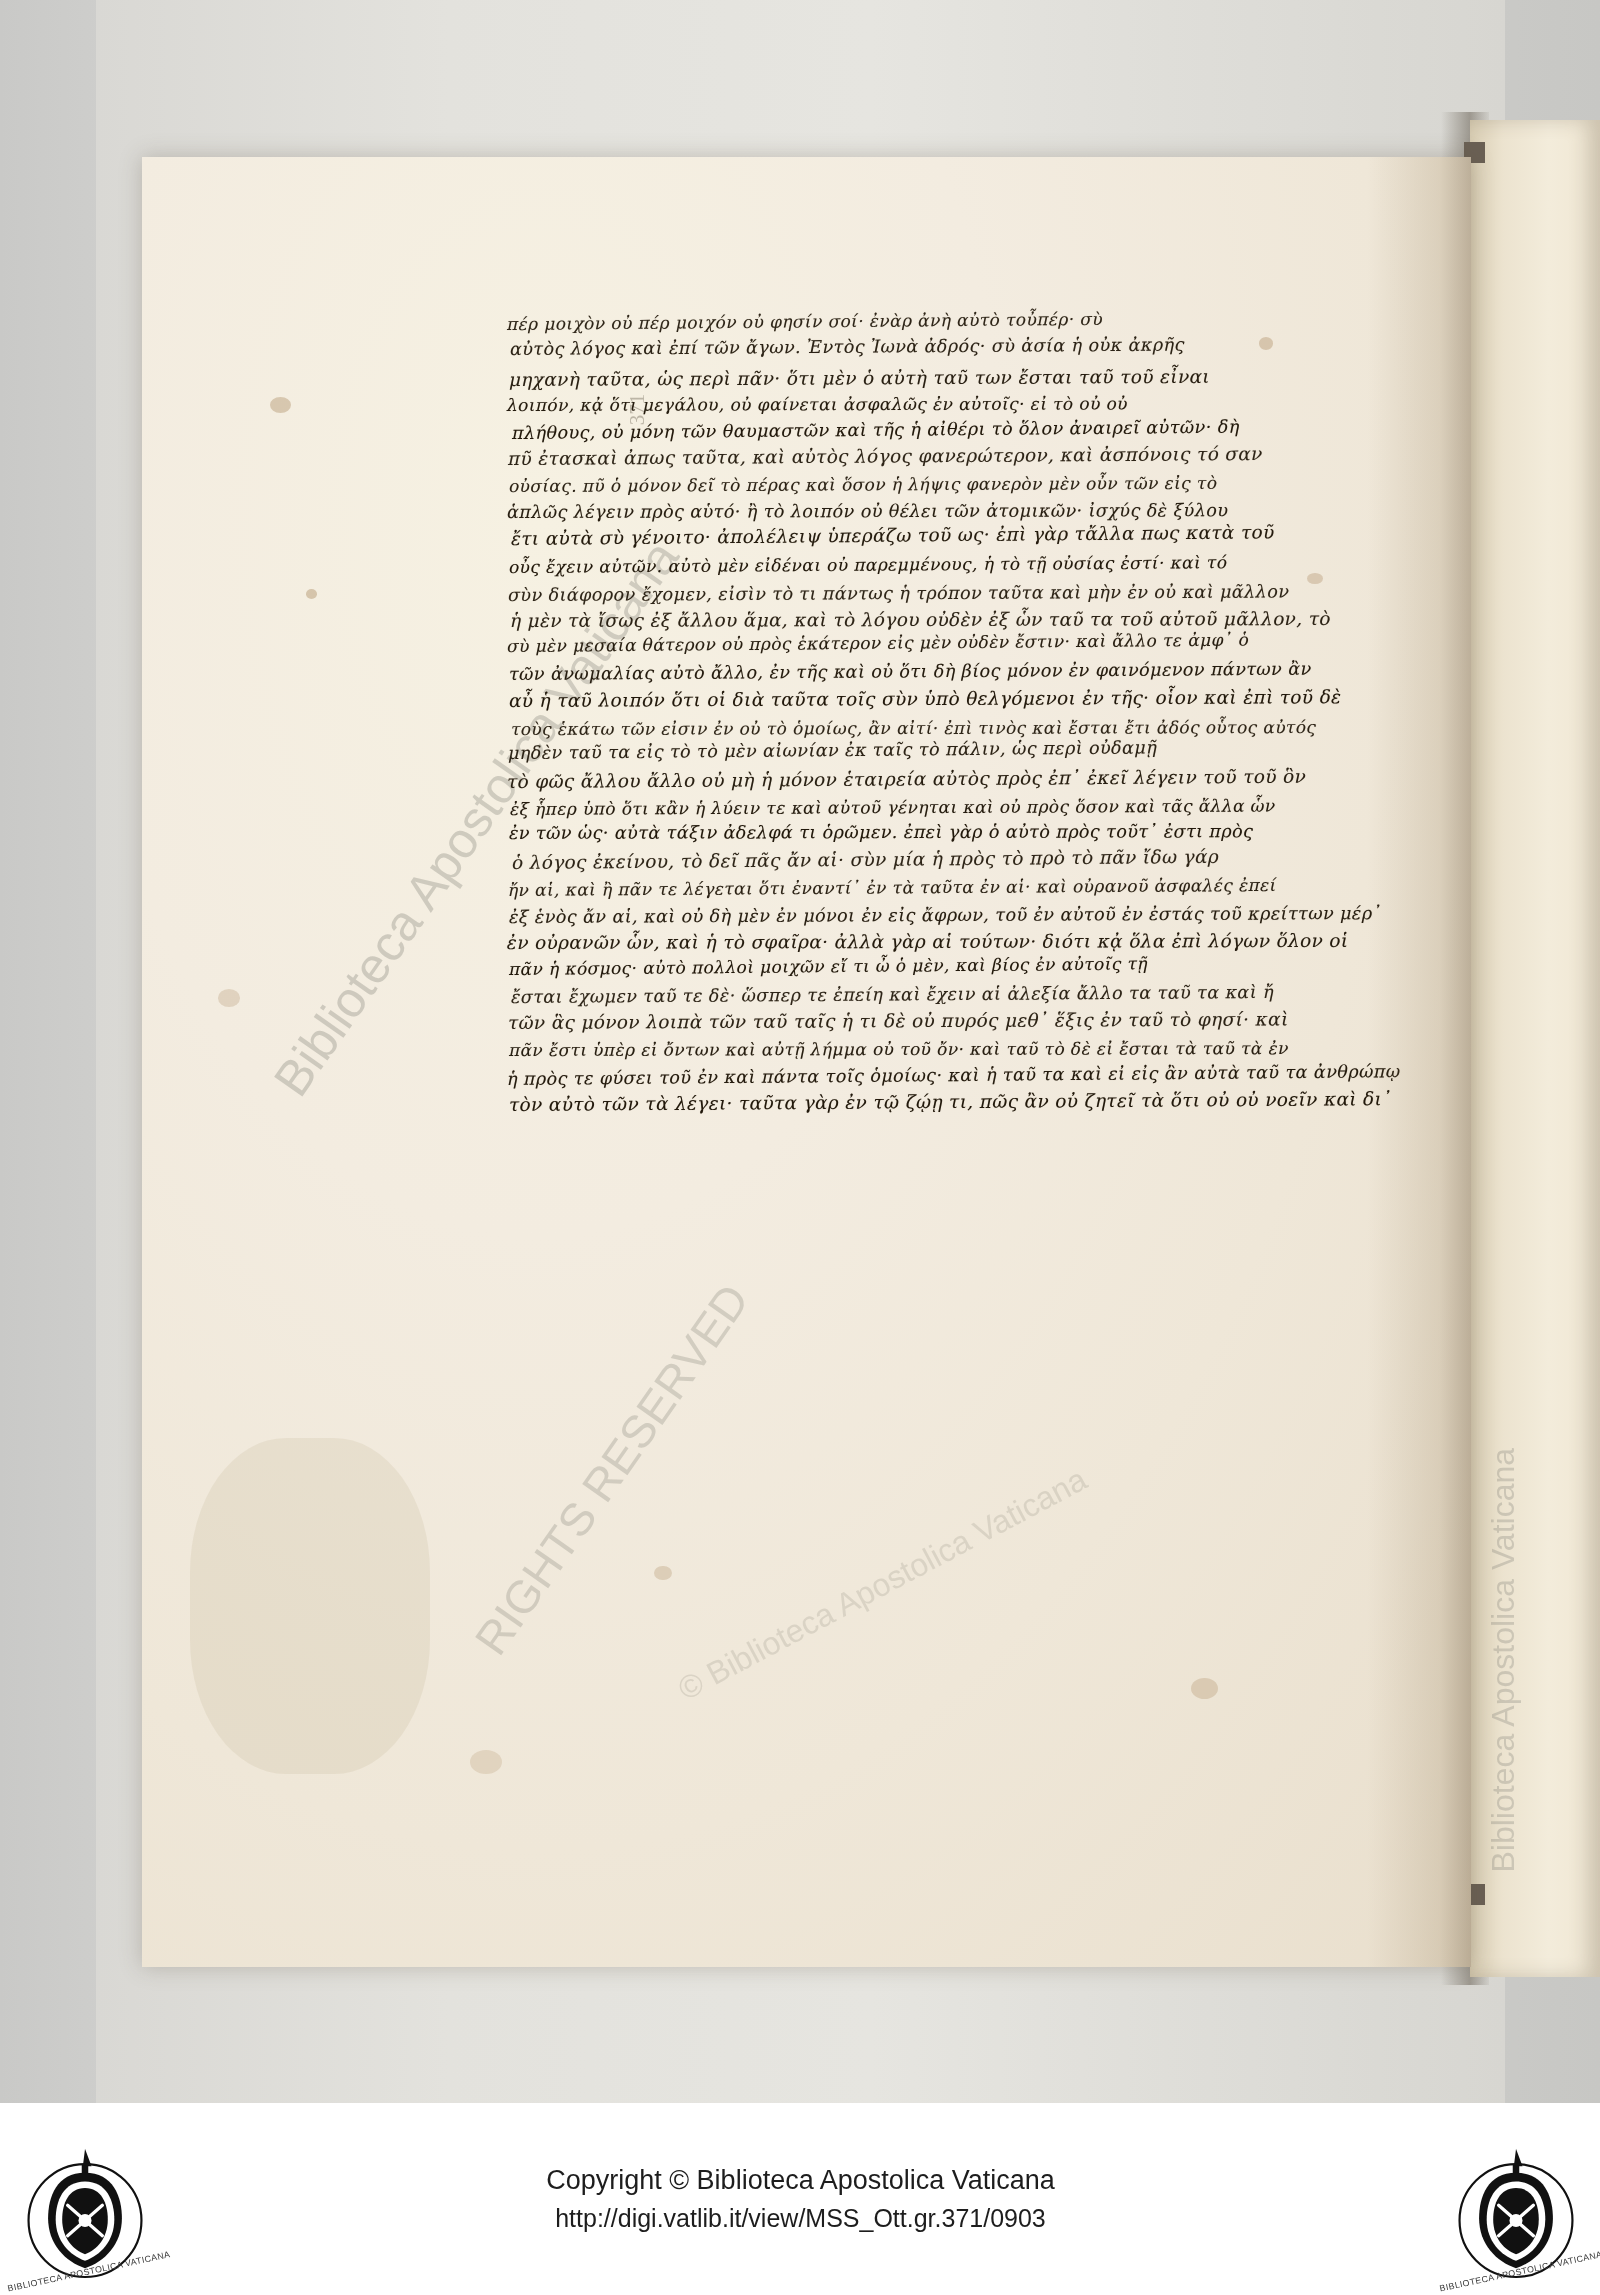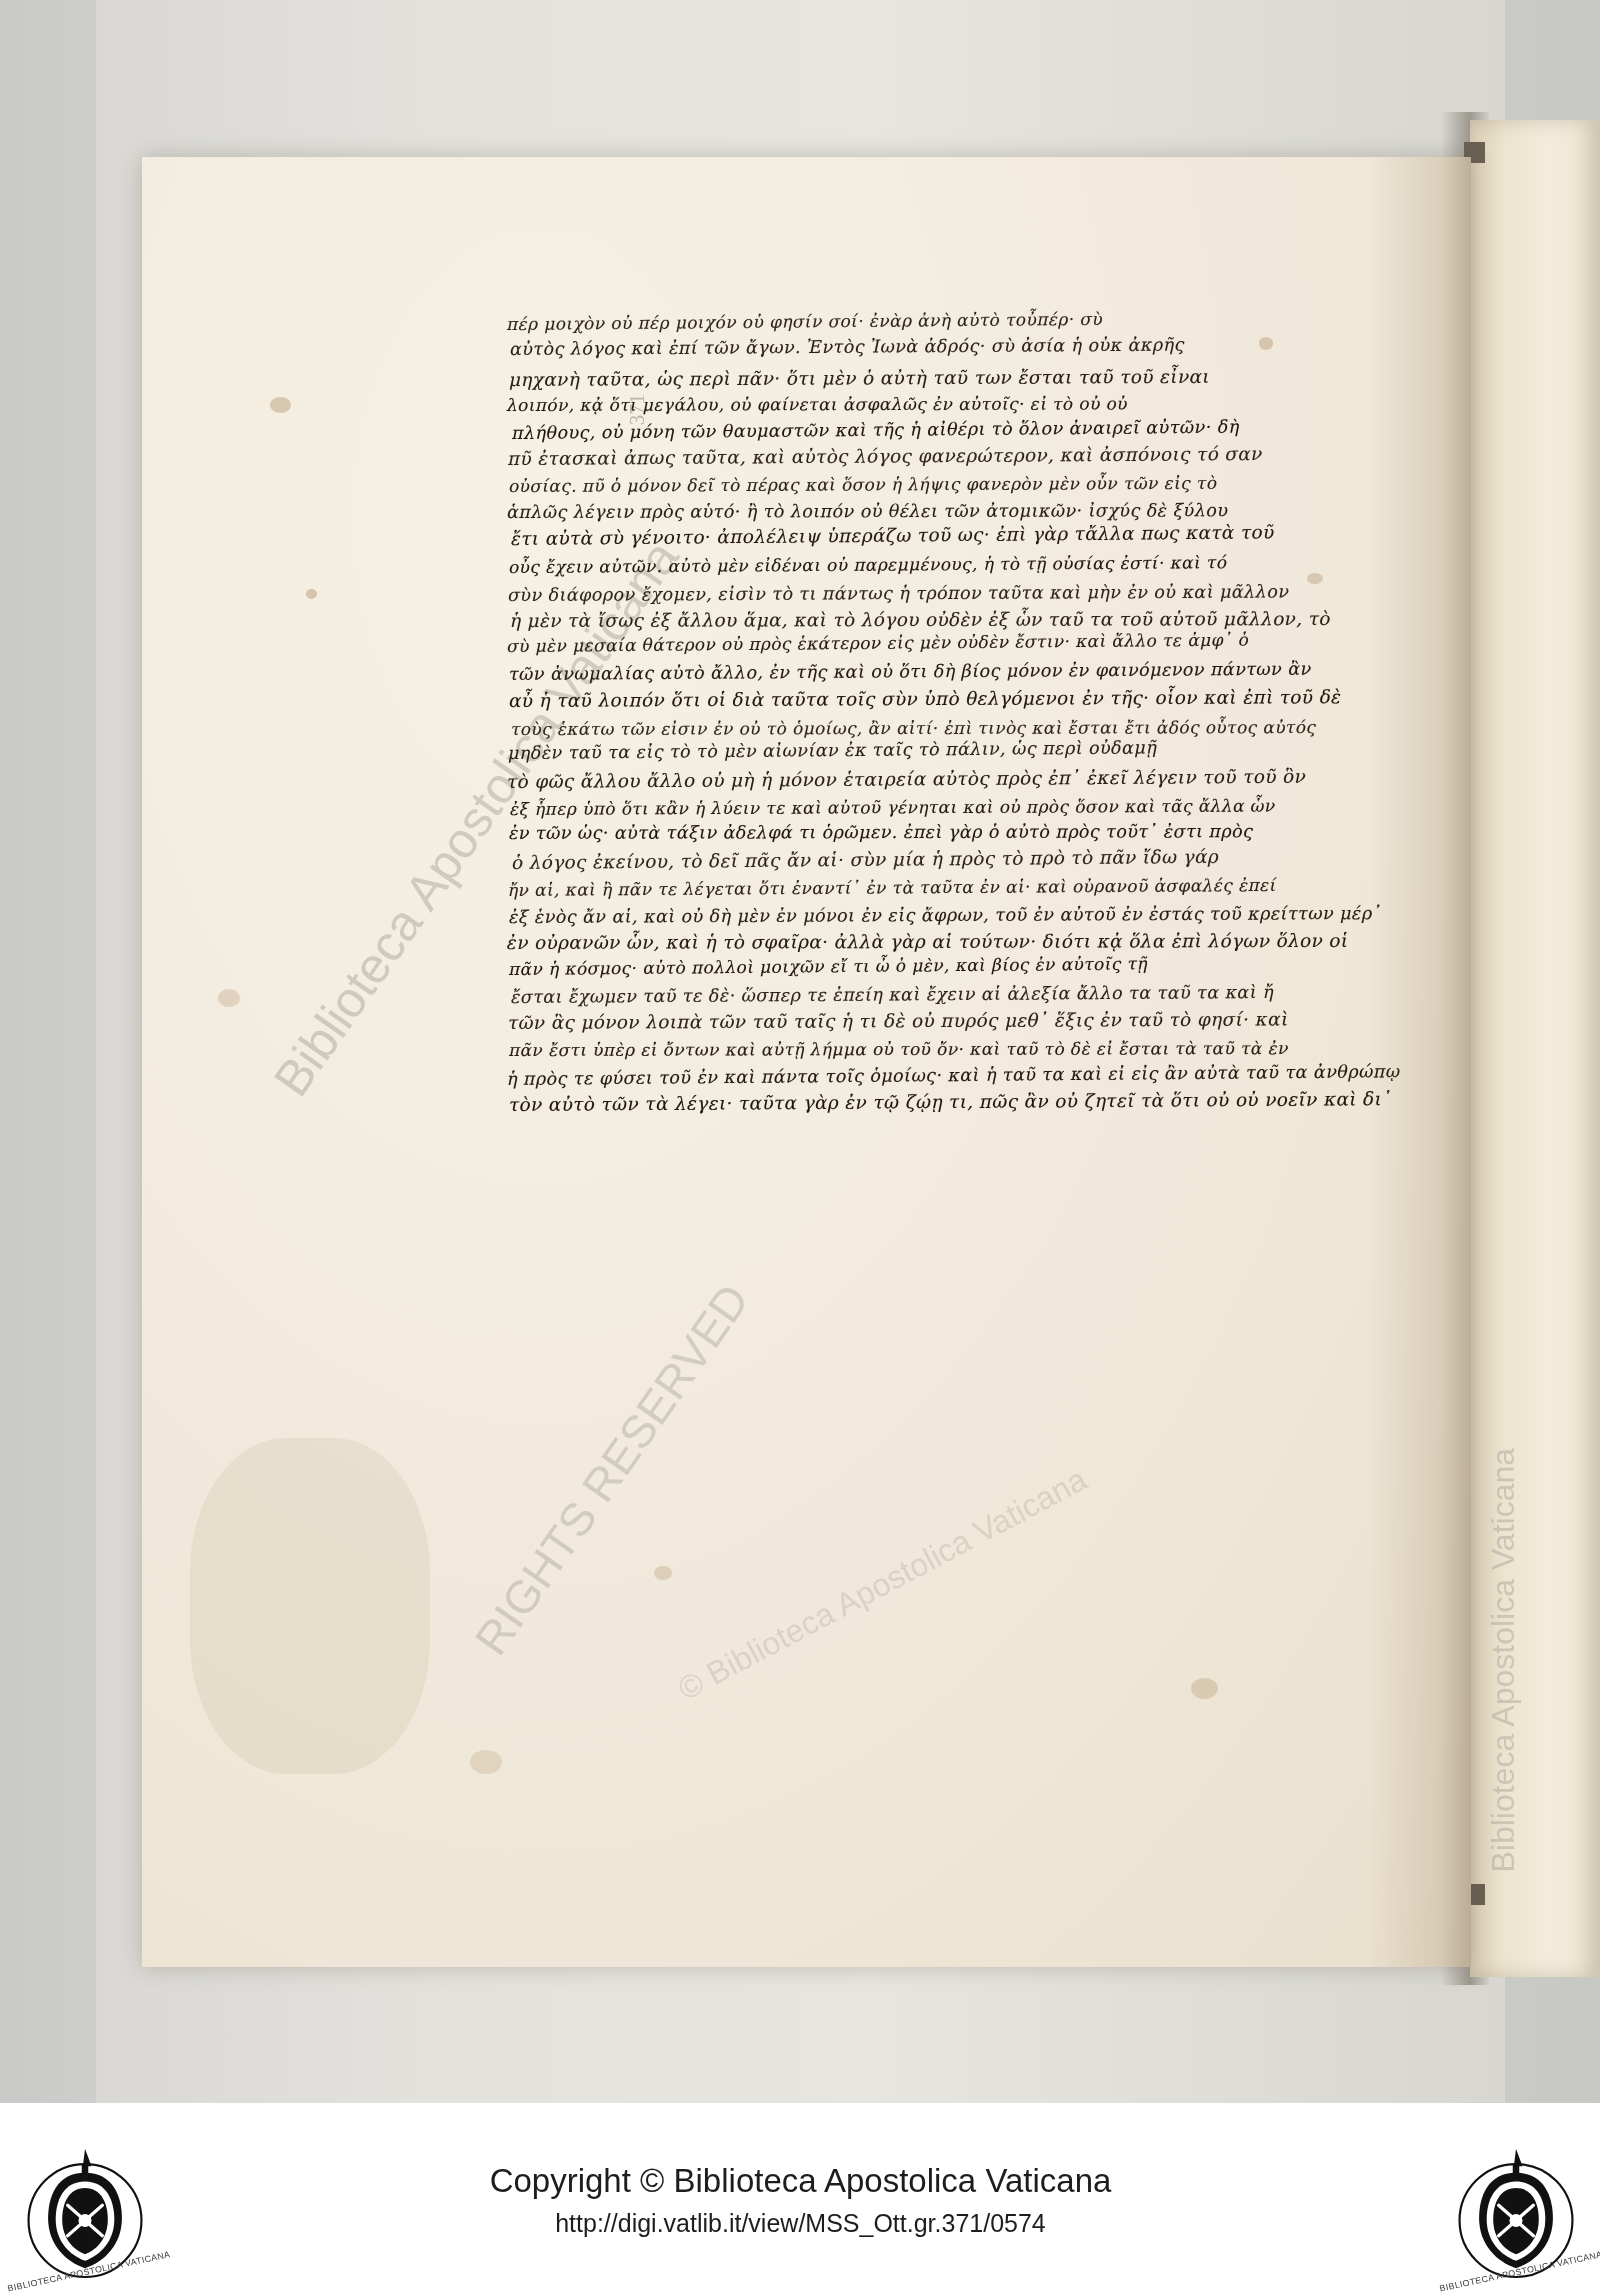--- a/index.html
+++ b/index.html
@@ -159,21 +159,21 @@
     background:#ffffff;
     display:flex;
     align-items:center;
     justify-content:center;
   }
   #footer-text{
     text-align:center;
     line-height:1.45;
     color:#1d1d1d;
   }
-  #copyright-line{ font-size:33px; }
+  #copyright-line{ font-size:27px; }
   #url-line{ font-size:25px; }
   #powered-line{ font-size:20px; }
 
   .seal{
     position:absolute;
     bottom:4.8px;
     width:134px; height:152px;
   }
   #seal-left{ left:17.6px; }
   #seal-right{ right:17.6px; }
@@ -273,21 +273,21 @@
         </g>
         <g fill="none" stroke="#111" stroke-width="2">
           <circle cx="60" cy="76" r="52"></circle>
         </g>
       </svg>
       <div class="seal-caption" style="left:-11.2px; width:160px; text-align:center; transform:rotate(-12deg); font-size:8.8px;">BIBLIOTECA APOSTOLICA VATICANA</div>
     </div>
 
     <div id="footer-text">
       <div id="copyright-line">Copyright © Biblioteca Apostolica Vaticana</div>
-      <div id="url-line">http://digi.vatlib.it/view/MSS_Ott.gr.371/0574</div>
+      <div id="url-line">http://digi.vatlib.it/view/MSS_Ott.gr.371/0903</div>
     </div>
 
     <div class="seal" id="seal-right">
       <svg viewBox="0 0 120 140" xmlns="http://www.w3.org/2000/svg">
         <g fill="#111">
           <path d="M60 10 L66 26 L58 26 Z"></path>
           <rect x="57" y="24" width="6" height="10"></rect>
           <path d="M60 32 C34 32 26 54 26 74 C26 98 42 114 60 120 C78 114 94 98 94 74 C94 54 86 32 60 32 Z" fill="#111"></path>
           <path d="M60 40 C40 40 33 58 33 75 C33 95 46 108 60 113 C74 108 87 95 87 75 C87 58 80 40 60 40 Z" fill="#fff"></path>
           <path d="M60 46 C45 46 39 60 39 75 C39 92 49 103 60 107 C71 103 81 92 81 75 C81 60 75 46 60 46 Z" fill="#111"></path>

